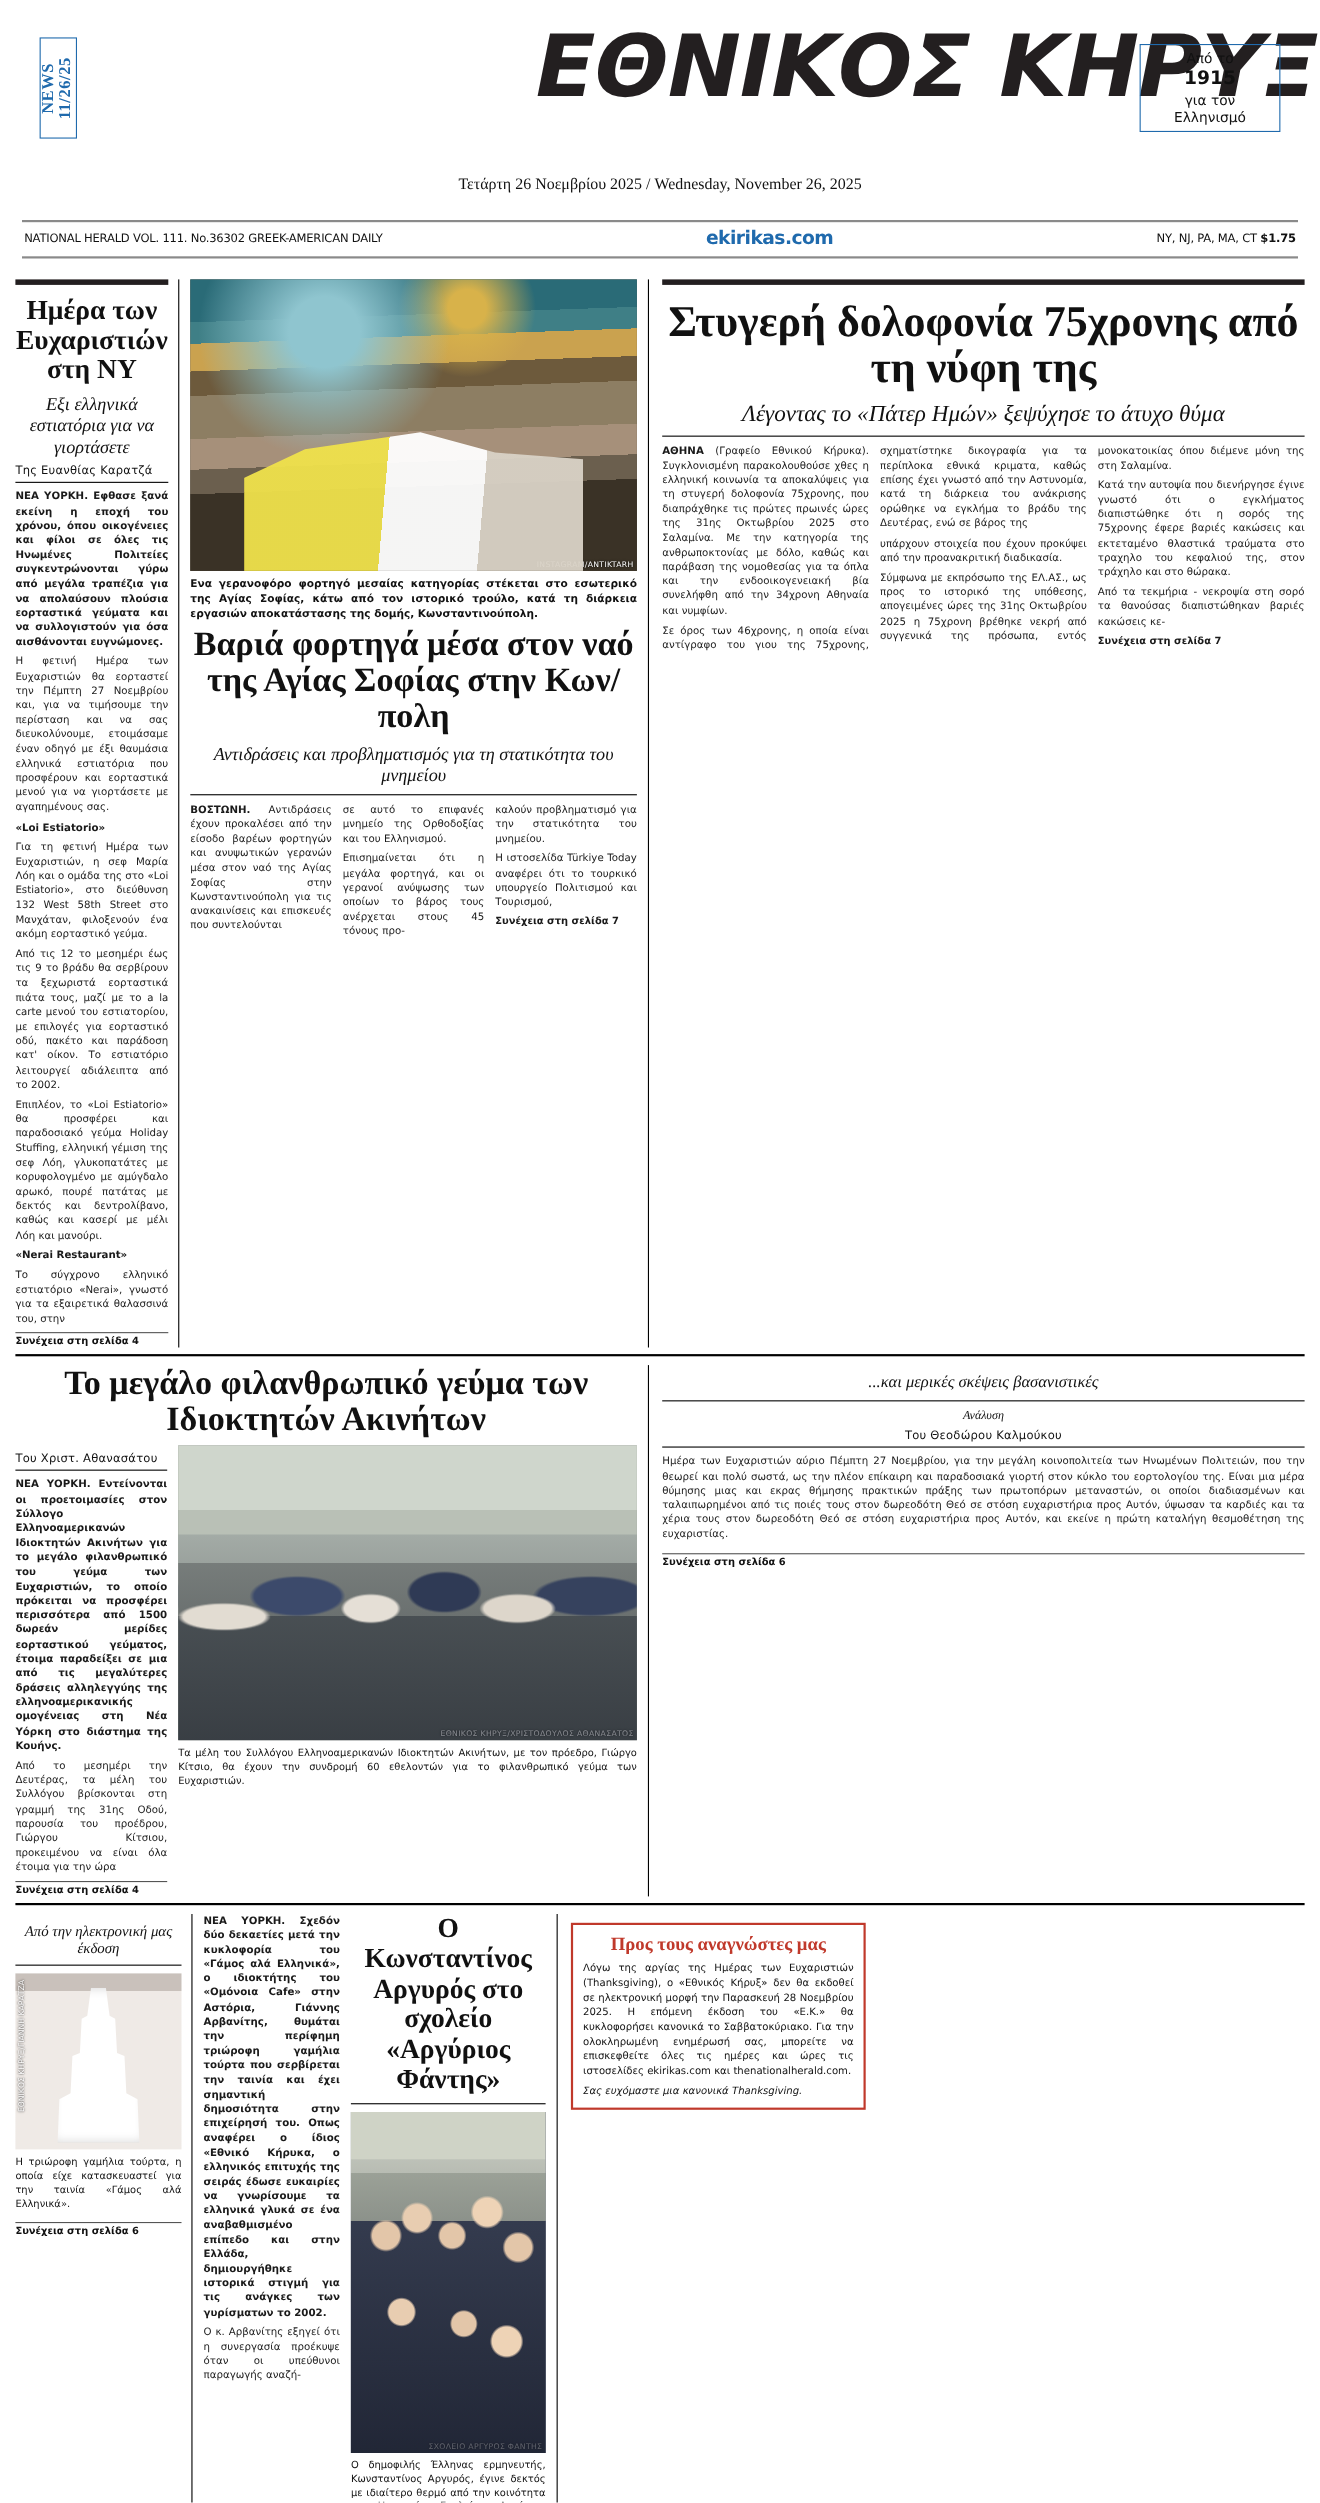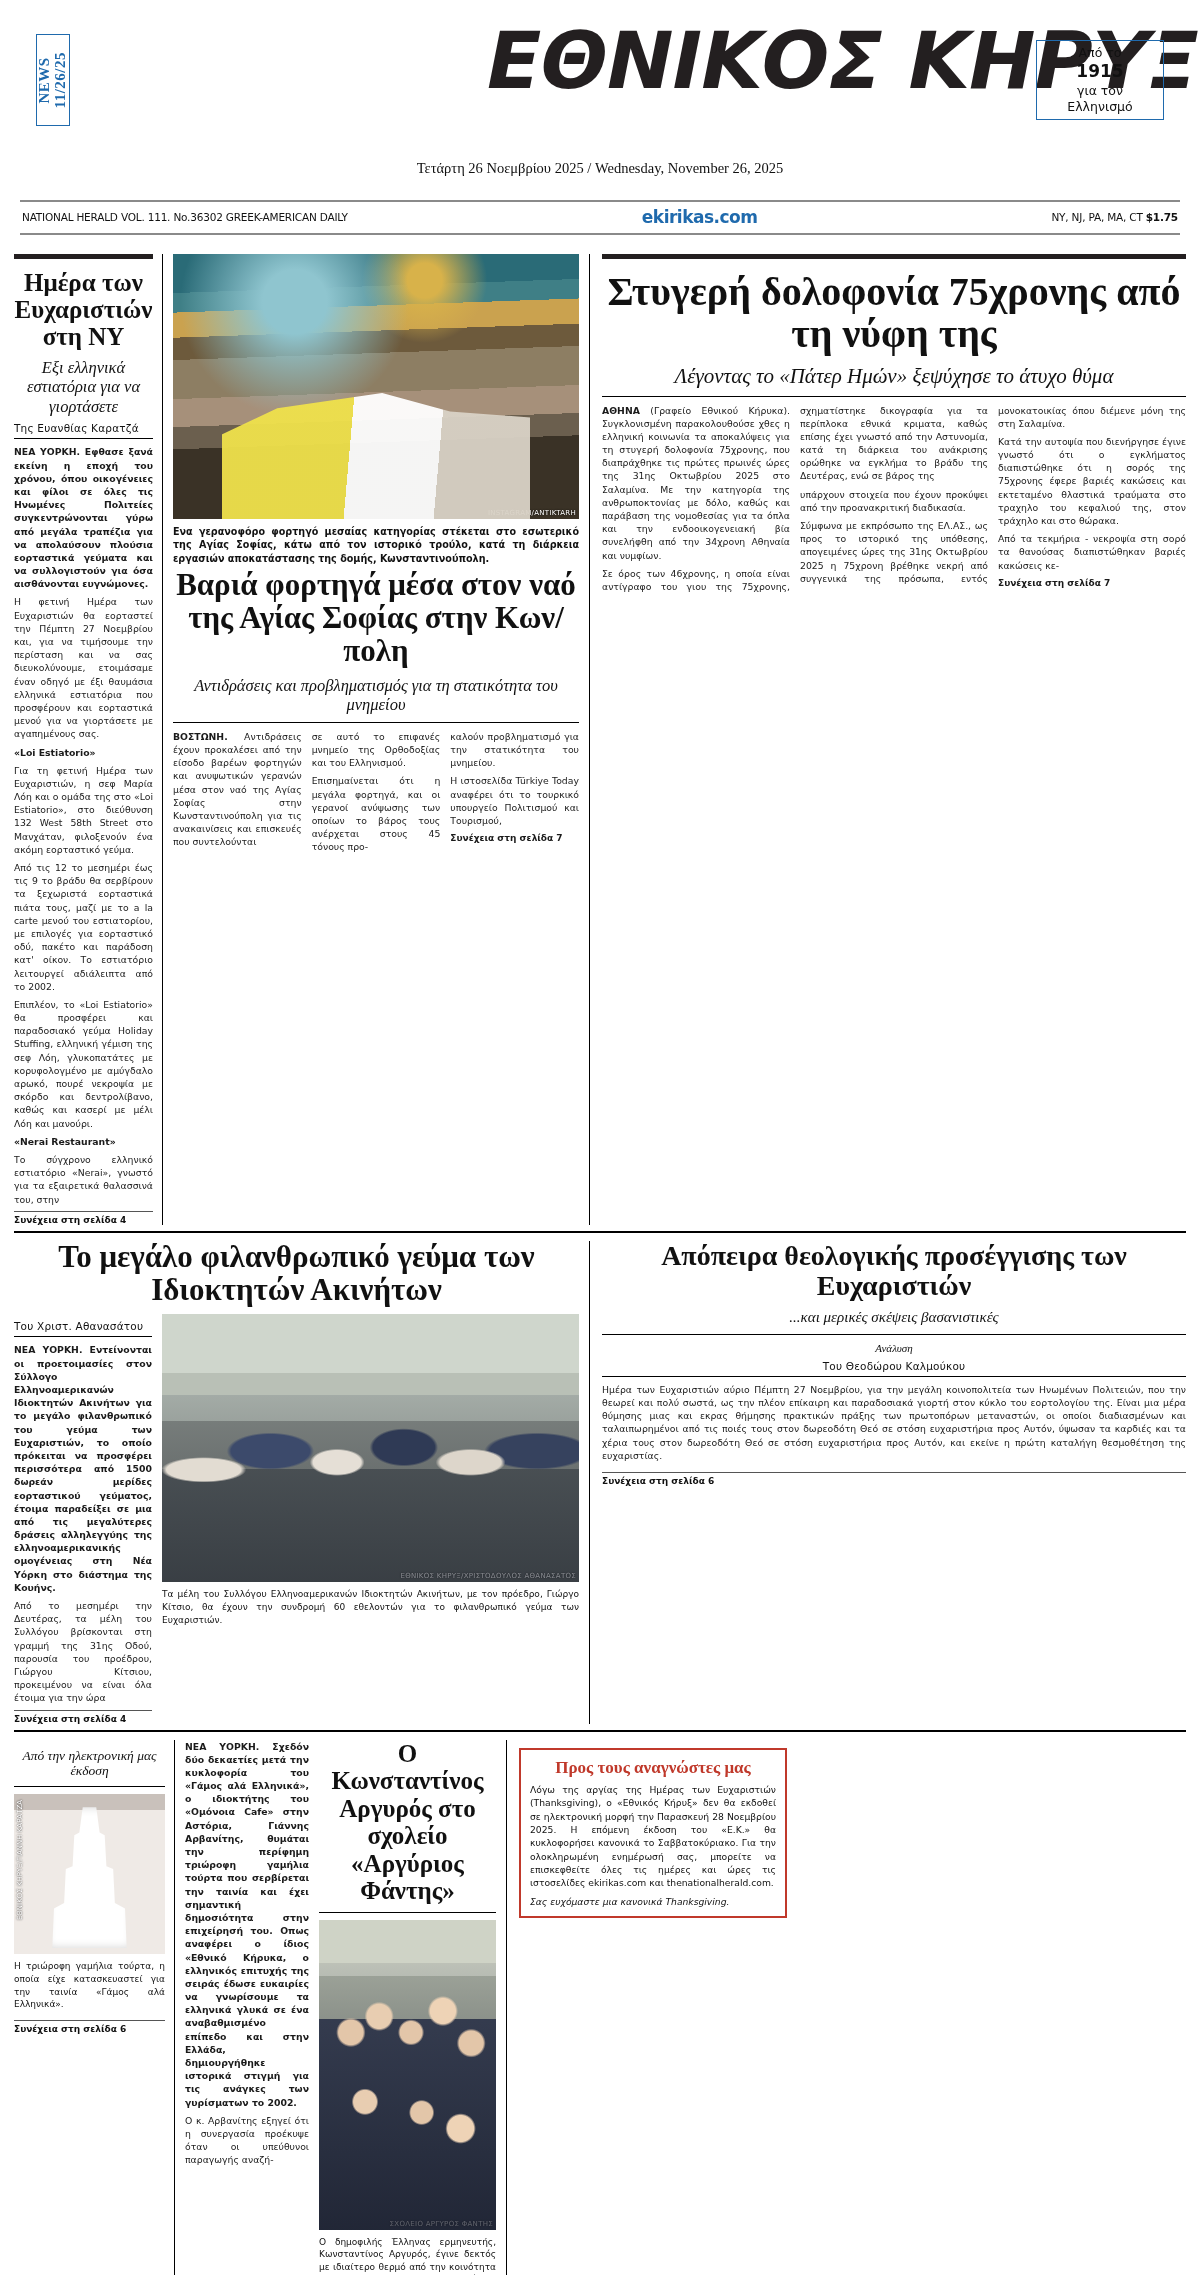--- a/index.html
+++ b/index.html
@@ -272,21 +272,21 @@
       <div class="hr-top-blk"></div>
       <h1 class="hl-serif head-l" style="margin-top:10px">Ημέρα των Ευχαριστιών στη ΝΥ</h1>
       <div class="deck">Εξι ελληνικά εστιατόρια για να γιορτάσετε</div>
       <div class="byline byline-l">Της Ευανθίας  Καρατζά</div>
       <div class="body">
         <p class="lead">ΝΕΑ ΥΟΡΚΗ. Εφθασε ξανά εκείνη η εποχή του χρόνου, όπου οικογένειες και φίλοι σε όλες τις Ηνωμένες Πολιτείες συγκεντρώνονται γύρω από μεγάλα τραπέζια για να απολαύσουν πλούσια εορταστικά γεύματα και να συλλογιστούν για όσα αισθάνονται ευγνώμονες.</p>
         <p>Η φετινή Ημέρα των Ευχαριστιών θα εορταστεί την Πέμπτη 27 Νοεμβρίου και, για να τιμήσουμε την περίσταση και να σας διευκολύνουμε, ετοιμάσαμε έναν οδηγό με έξι θαυμάσια ελληνικά εστιατόρια που προσφέρουν και εορταστικά μενού για να γιορτάσετε με αγαπημένους σας.</p>
         <p><b>«Loi Estiatorio»</b></p>
         <p>Για τη φετινή Ημέρα των Ευχαριστιών, η σεφ Μαρία Λόη και ο ομάδα της στο «Loi Estiatorio», στο διεύθυνση 132 West 58th Street στο Μανχάταν, φιλοξενούν ένα ακόμη εορταστικό γεύμα.</p>
         <p>Από τις 12 το μεσημέρι έως τις 9 το βράδυ θα σερβίρουν τα ξεχωριστά εορταστικά πιάτα τους, μαζί με το a la carte μενού του εστιατορίου, με επιλογές για εορταστικό οδύ, πακέτο και παράδοση κατ' οίκον. Το εστιατόριο λειτουργεί αδιάλειπτα από το 2002.</p>
-        <p>Επιπλέον, το «Loi Estiatorio» θα προσφέρει και παραδοσιακό γεύμα Holiday Stuffing, ελληνική γέμιση της σεφ Λόη, γλυκοπατάτες με κορυφολογμένο με αμύγδαλο αρωκό, πουρέ νεκροψία με σκόρδο και δεντρολίβανο, καθώς και κασερί με μέλι Λόη και μανούρι.</p>
+        <p>Επιπλέον, το «Loi Estiatorio» θα προσφέρει και παραδοσιακό γεύμα Holiday Stuffing, ελληνική γέμιση της σεφ Λόη, γλυκοπατάτες με κορυφολογμένο με αμύγδαλο αρωκό, πουρέ πατάτας με δεκτός και δεντρολίβανο, καθώς και κασερί με μέλι Λόη και μανούρι.</p>
         <p><b>«Nerai Restaurant»</b></p>
         <p>Το σύγχρονο ελληνικό εστιατόριο «Nerai», γνωστό για τα εξαιρετικά θαλασσινά του, στην</p>
       </div>
       <div class="cont">Συνέχεια στη σελίδα 4</div>
     </div>
 
     <div class="col-c">
       <div class="photo img-hagia">
         <span class="credit">INSTAGRAM/ANTIKTARH</span>
       </div>
@@ -336,21 +336,20 @@
         <div style="flex:1">
           <div class="photo img-lunch">
             <span class="credit">ΕΘΝΙΚΟΣ ΚΗΡΥΞ/ΧΡΙΣΤΟΔΟΥΛΟΣ ΑΘΑΝΑΣΑΤΟΣ</span>
           </div>
           <div class="caption caption-sm">Τα μέλη του Συλλόγου Ελληνοαμερικανών Ιδιοκτητών Ακινήτων, με τον πρόεδρο, Γιώργο Κίτσιο, θα έχουν την συνδρομή 60 εθελοντών για το φιλανθρωπικό γεύμα των Ευχαριστιών.</div>
         </div>
       </div>
     </div>
 
     <div style="width:596px;padding-left:12px">
-      <h2 class="hl-serif" style="font-size:28px;line-height:1.08;text-align:center">Απόπειρα θεολογικής προσέγγισης των Ευχαριστιών</h2>
       <div class="deck" style="font-size:15px">...και μερικές σκέψεις βασανιστικές</div>
       <div class="hr-thin"></div>
       <div style="text-align:center;font-family:Liberation Serif, serif;font-style:italic;font-size:11px">Ανάλυση</div>
       <div class="byline">Του Θεοδώρου Καλμούκου</div>
       <div class="body" style="column-count:1">
         <p>Ημέρα των Ευχαριστιών αύριο Πέμπτη 27 Νοεμβρίου, για την μεγάλη κοινοπολιτεία των Ηνωμένων Πολιτειών, που την θεωρεί και πολύ σωστά, ως την πλέον επίκαιρη και παραδοσιακά γιορτή στον κύκλο του εορτολογίου της. Είναι μια μέρα θύμησης μιας και εκρας θήμησης πρακτικών πράξης των πρωτοπόρων μεταναστών, οι οποίοι διαδιασμένων και ταλαιπωρημένοι από τις ποιές τους στον δωρεοδότη Θεό σε στόση ευχαριστήρια προς Αυτόν, ύψωσαν τα καρδιές και τα χέρια τους στον δωρεοδότη Θεό σε στόση ευχαριστήρια προς Αυτόν, και εκείνε η πρώτη καταλήγη θεσμοθέτηση της ευχαριστίας.</p>
       </div>
       <div class="cont">Συνέχεια στη σελίδα 6</div>
     </div>
   </div>

